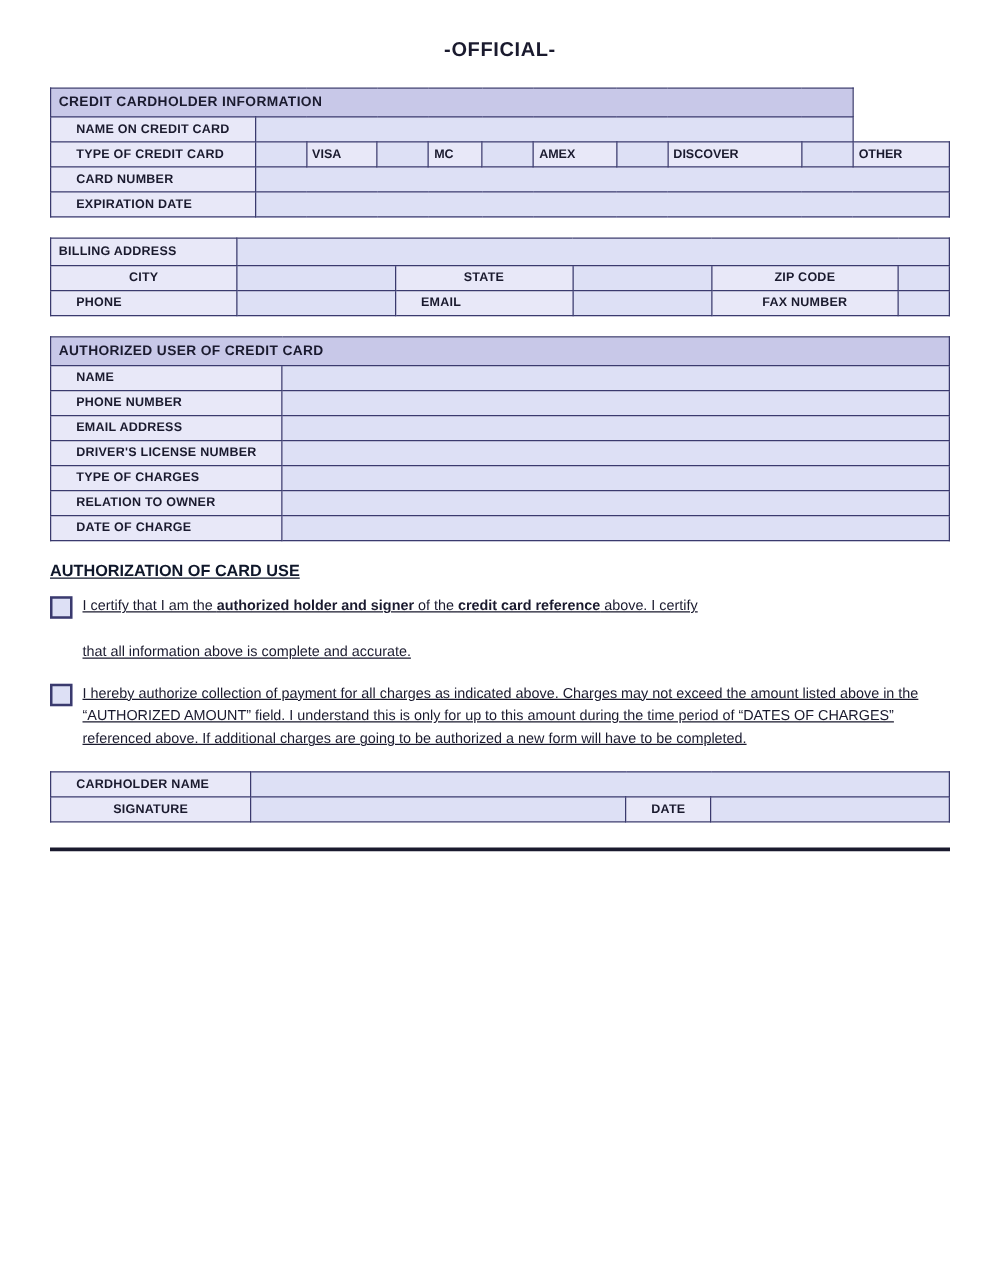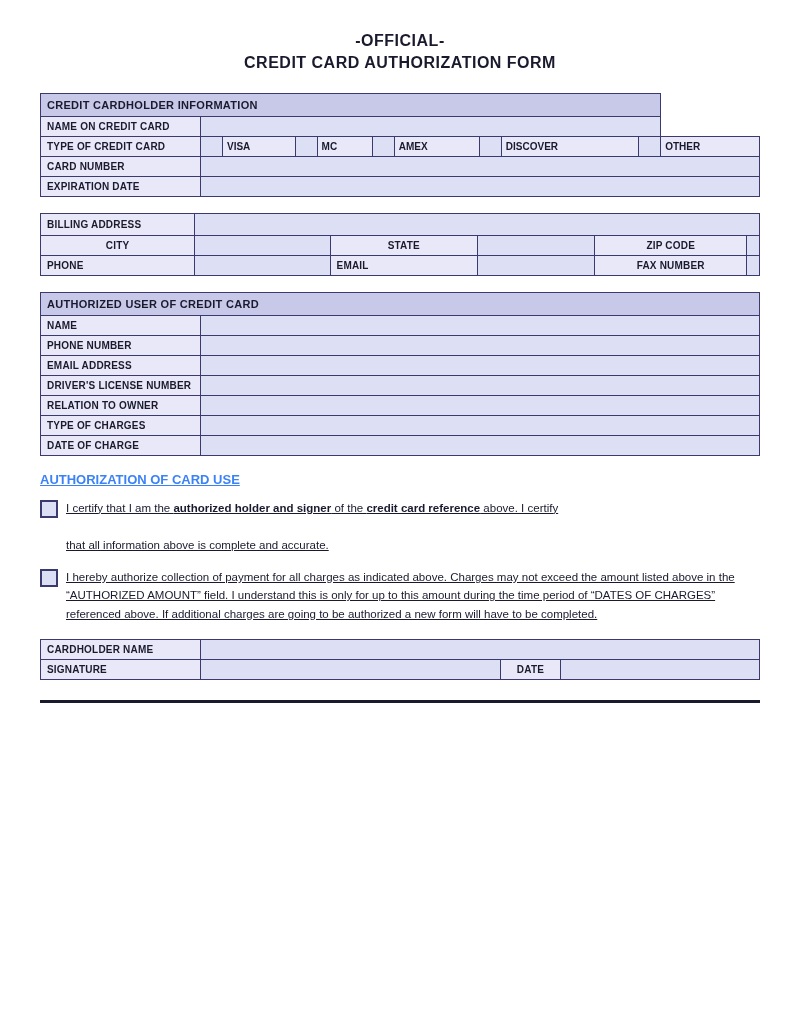--- a/index.html
+++ b/index.html
@@ -20,21 +20,21 @@
       margin-bottom: 18px;
       letter-spacing: 0.5px;
     }
     table {
       width: 100%;
       border-collapse: collapse;
       margin-bottom: 16px;
     }
     td, th {
       border: 1px solid #3a3a6e;
-      padding: 4px 6px;
+      padding: 4px 20px;
     }
     .section-header {
       background: #c8c8e8;
       font-weight: bold;
       font-size: 11px;
       padding: 5px 6px;
       letter-spacing: 0.3px;
     }
     .label-cell {
       background: #e8e8f8;
@@ -63,21 +63,21 @@
       background: #e8e8f8;
     }
     .authorization-section {
       margin-bottom: 16px;
     }
     .authorization-title {
       font-weight: bold;
       font-size: 13px;
       text-decoration: underline;
       margin-bottom: 12px;
-      color: #3b82f6;
+      color: #0f172a;
     }
     .cert-block {
       display: flex;
       align-items: flex-start;
       margin-bottom: 14px;
       line-height: 1.5;
     }
     .checkbox-square {
       width: 18px;
       height: 18px;
@@ -98,21 +98,20 @@
     .bottom-line {
       border-top: 3px solid #1a1a2e;
       margin-top: 20px;
     }
   </style>
 </head>
 <body>
 
 <div class="page-title">
   <div>-OFFICIAL-</div>
-  <div>CREDIT CARD AUTHORIZATION FORM</div>
 </div>
 
 <table>
   <tbody>
       <tr>
     <td colspan="10" class="section-header">CREDIT CARDHOLDER INFORMATION</td>
   </tr>
   <tr>
     <td class="label-cell">NAME ON CREDIT CARD</td>
     <td colspan="9" class="data-cell"></td>
@@ -181,25 +180,25 @@
   </tr>
   <tr>
     <td class="label-cell">EMAIL ADDRESS</td>
     <td class="data-cell"></td>
   </tr>
   <tr>
     <td class="label-cell">DRIVER'S LICENSE NUMBER</td>
     <td class="data-cell"></td>
   </tr>
   <tr>
+    <td class="label-cell">TYPE OF CHARGES</td>
+    <td class="data-cell"></td>
+  </tr>
+  <tr>
     <td class="label-cell">RELATION TO OWNER</td>
-    <td class="data-cell"></td>
-  </tr>
-  <tr>
-    <td class="label-cell">TYPE OF CHARGES</td>
     <td class="data-cell"></td>
   </tr>
   <tr>
     <td class="label-cell">DATE OF CHARGE</td>
     <td class="data-cell"></td>
   </tr>
 </tbody>
   </table>
 
 <div class="authorization-section">
@@ -220,21 +219,21 @@
   </div>
 </div>
 
 <table style="margin-top: 10px;">
   <tbody>
       <tr>
     <td class="label-cell">CARDHOLDER NAME</td>
     <td colspan="3" class="data-cell"></td>
   </tr>
   <tr>
-    <td class="label-cell" style="text-align:left;">SIGNATURE</td>
+    <td class="label-cell" style="text-align:center;">SIGNATURE</td>
     <td class="data-cell" style="width:300px;"></td>
     <td class="label-cell" style="text-align:center; width:60px;margin-top:20px;">DATE</td>
     <td class="data-cell"></td>
   </tr>
 </tbody>
   </table>
 
 <div class="bottom-line"></div>
 
 </body></html>

